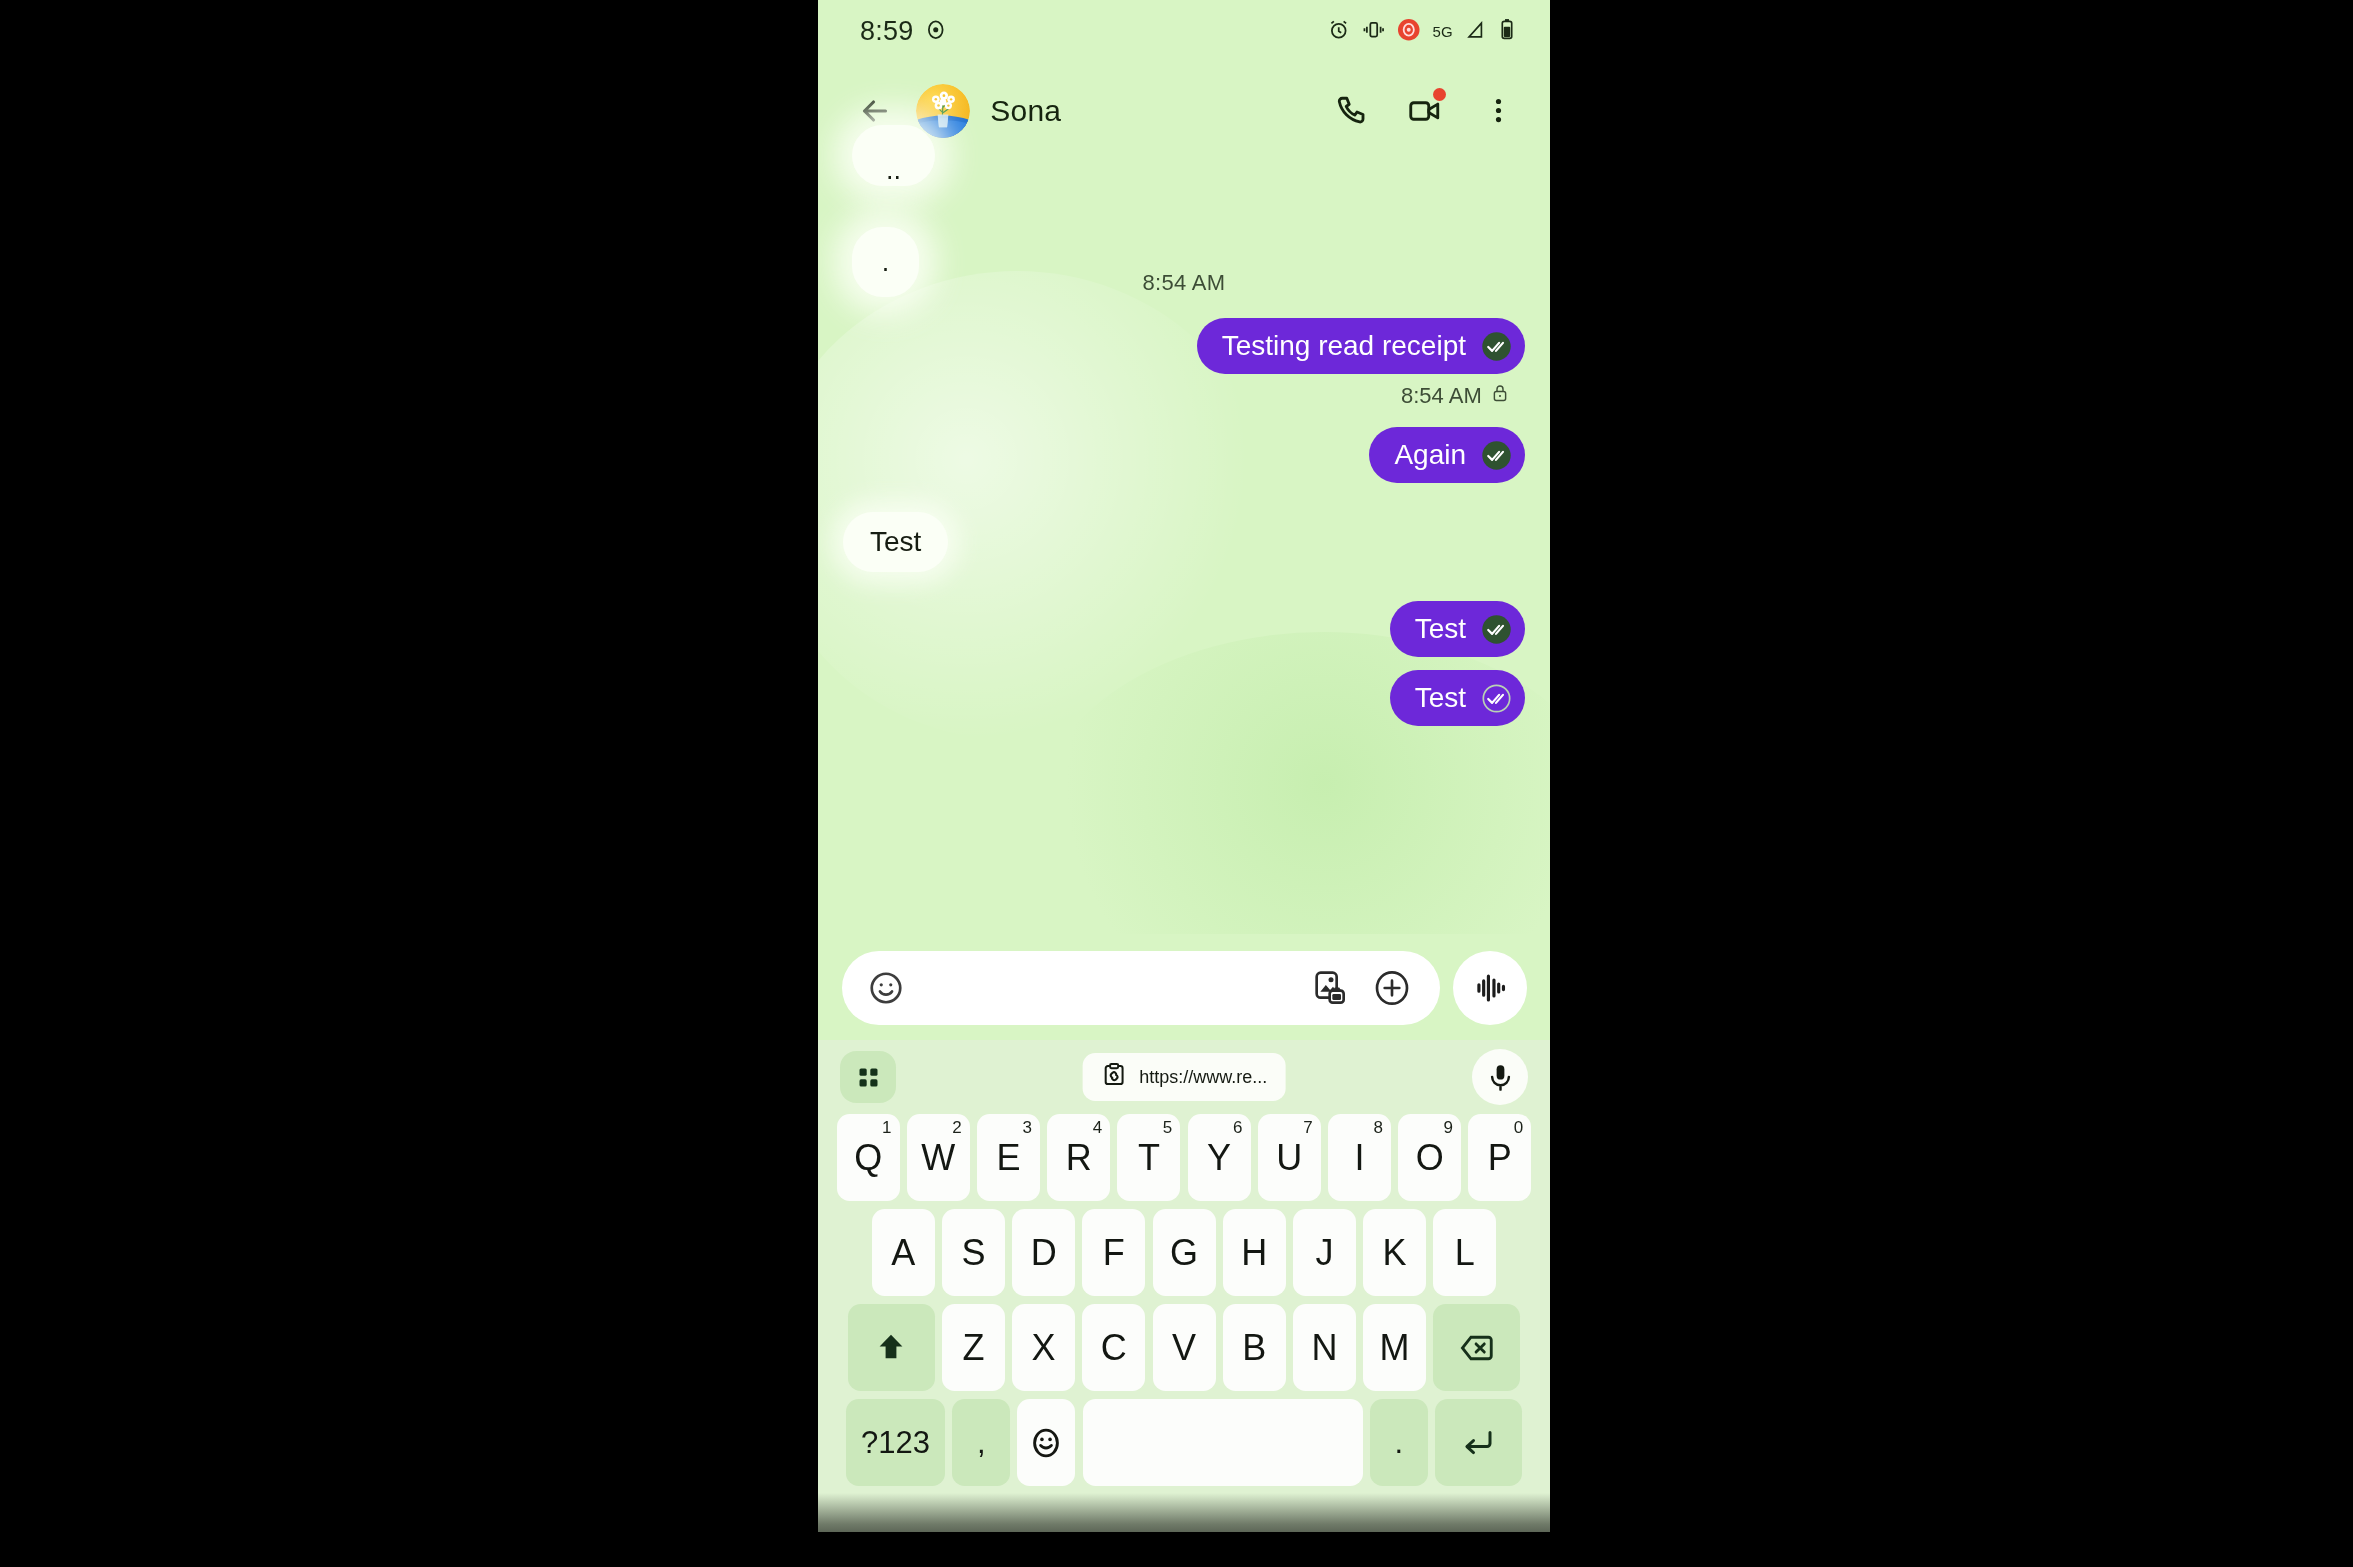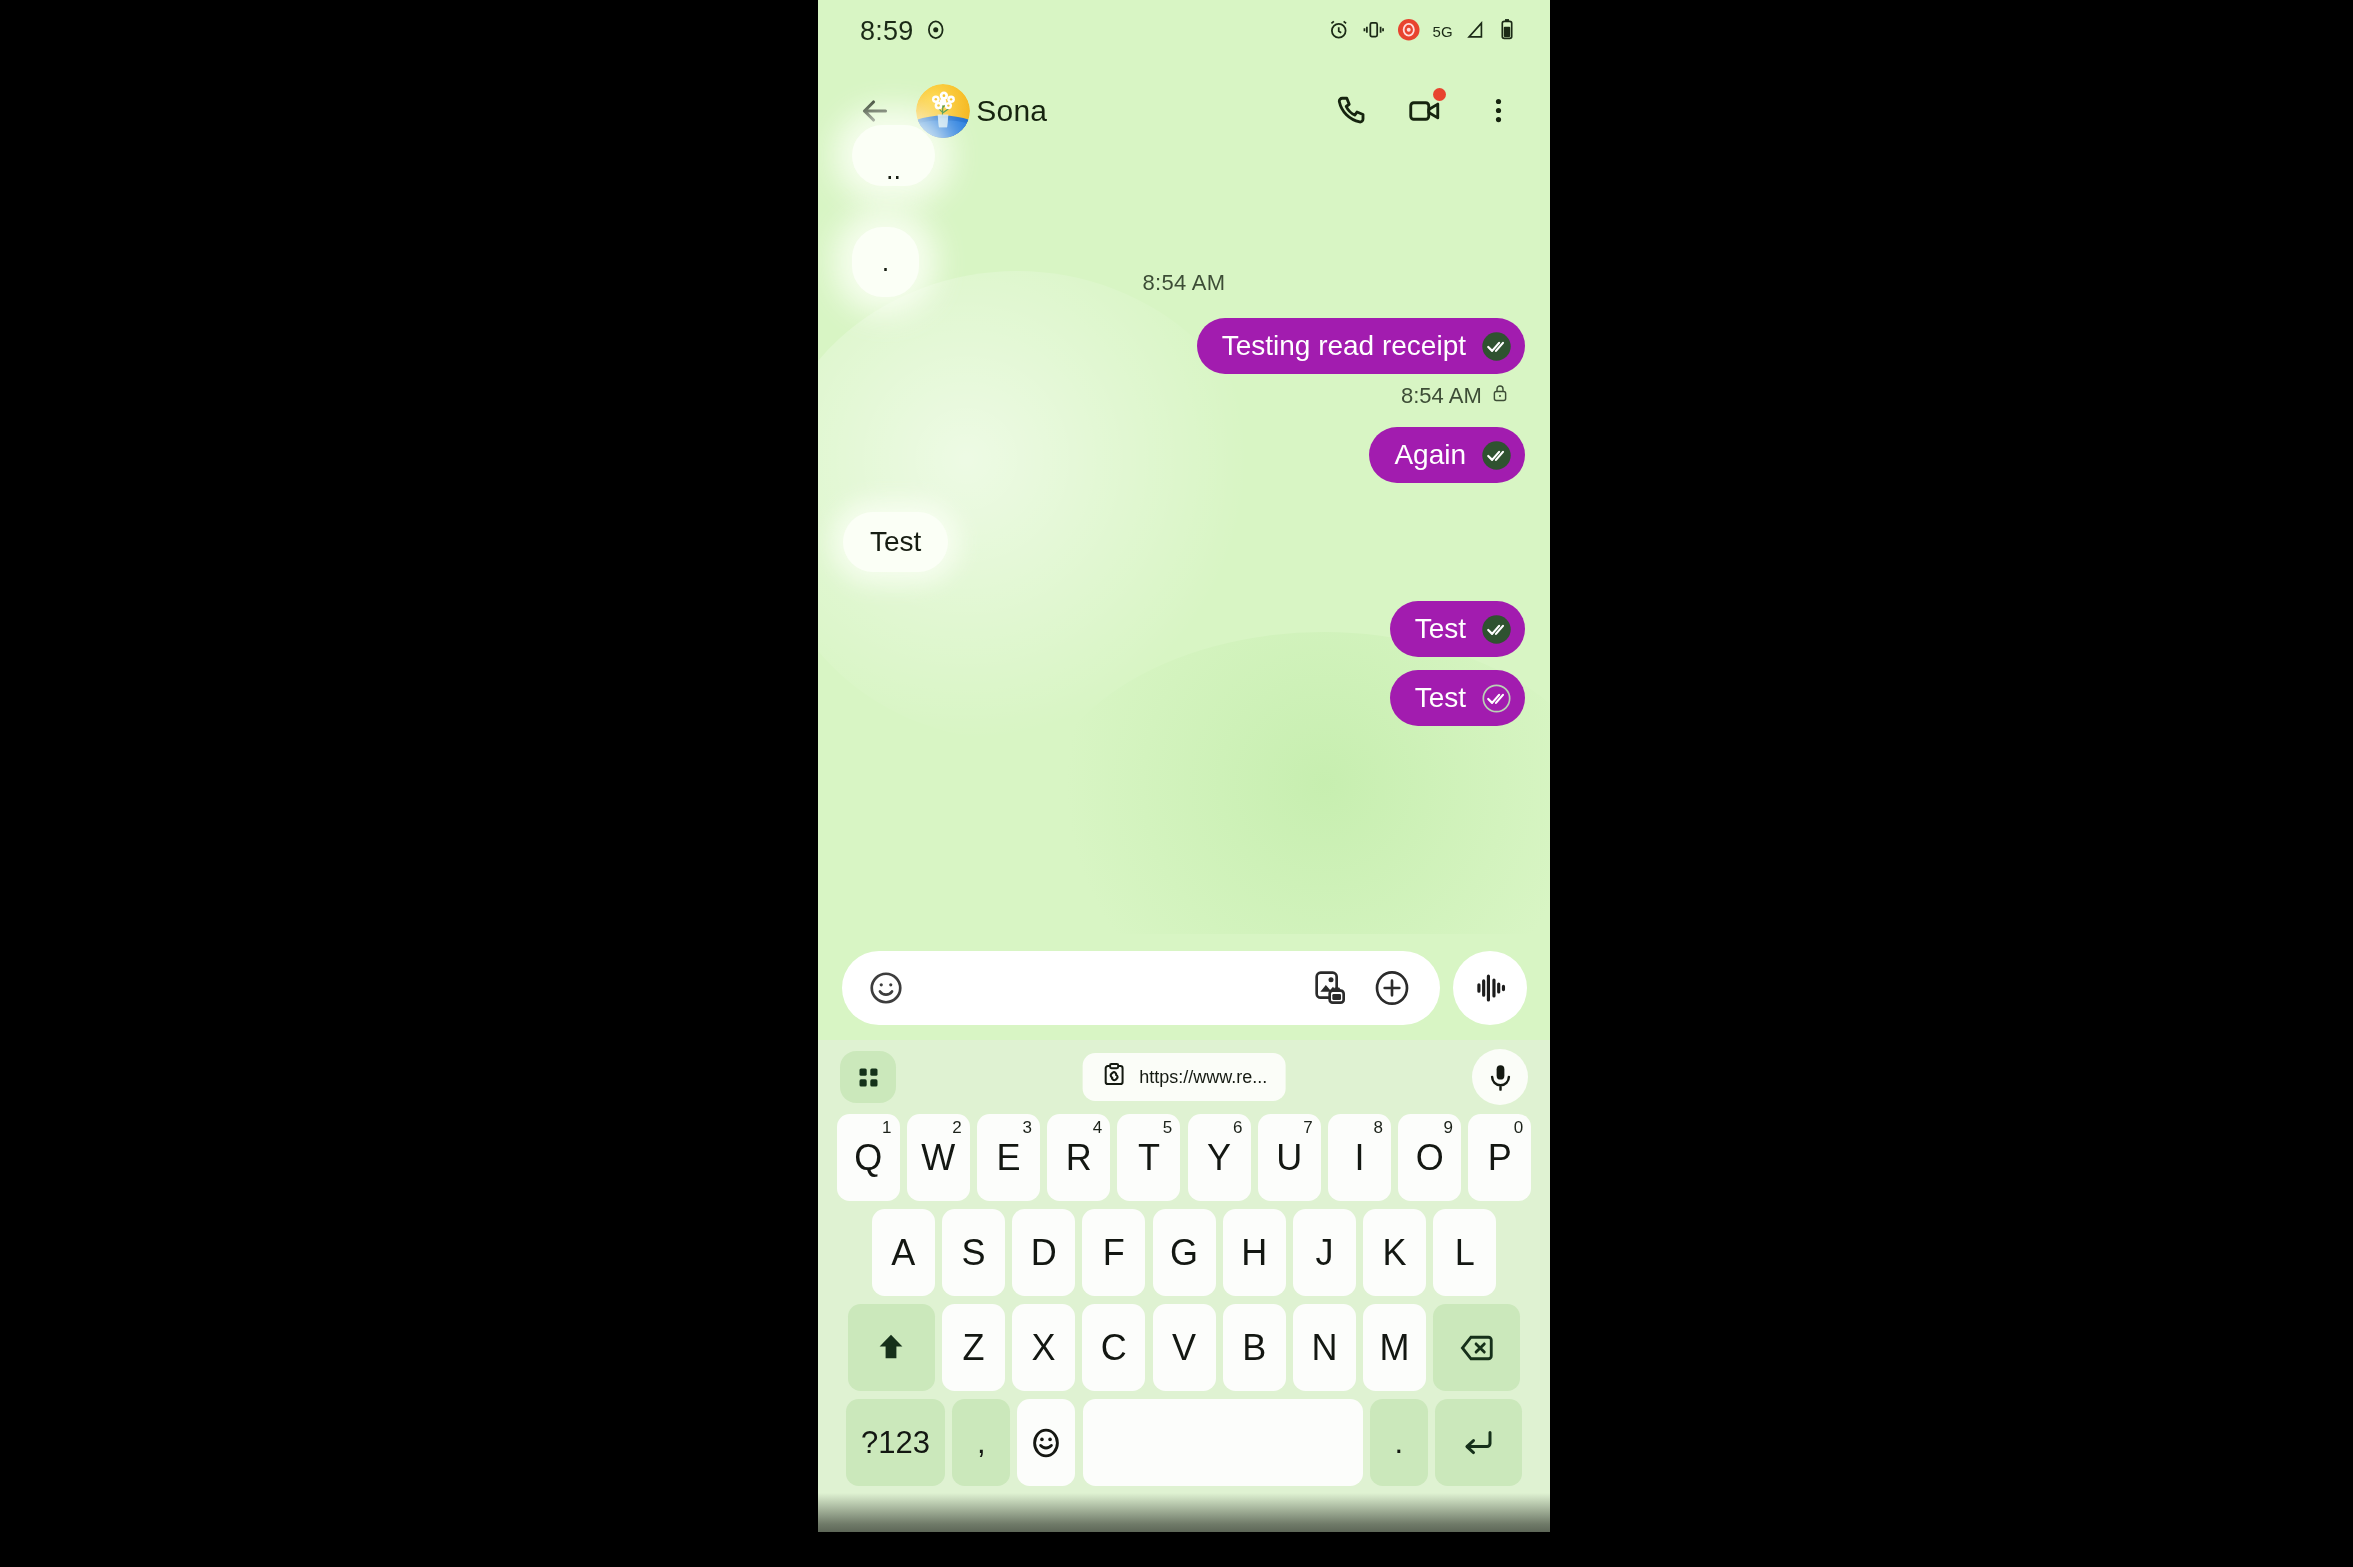--- a/index.html
+++ b/index.html
@@ -47,40 +47,40 @@
     display: flex; align-items: center;
     padding: 0 27px 0 31px;
   }
   #back-btn { width: 51px; height: 51px; display: flex; align-items: center; justify-content: center; cursor: pointer; }
   #avatar {
     width: 54px; height: 54px; border-radius: 50%;
     margin-left: 16.3px; overflow: hidden; flex: 0 0 auto;
     cursor: pointer;
   }
   #contact-name {
-    margin-left: 6px; font-size: 30px; color: #16240f; font-weight: 400;
+    margin-left: 20px; font-size: 30px; color: #16240f; font-weight: 400;
     letter-spacing: 0.2px; cursor: pointer;
   }
   #appbar-actions { margin-left: auto; display: flex; align-items: center; gap: 25px; }
   .ab-btn { width: 49px; height: 49px; display: flex; align-items: center; justify-content: center;
             position: relative; cursor: pointer; }
   #video-badge { position: absolute; top: 1.8px; right: 2.7px; width: 13.5px; height: 13.5px;
                  background: #e8442f; border-radius: 50%; }
 
   
   #thread {
     position: relative; height: 479px;
     padding: 0 25px;
   }
   .row { display: flex; width: 100%; }
   .row.out { justify-content: flex-end; }
   .row.in  { justify-content: flex-start; }
 
   .bubble-out {
-    background: #a21caf; color: #ffffff;
+    background: #6d28d9; color: #ffffff;
     border-radius: 31px; padding: 12.6px 12.6px 12.6px 25px;
     font-size: 28px; line-height: 1.1;
     display: flex; align-items: center; gap: 15.4px;
     max-width: 506px; cursor: pointer;
   }
   .bubble-in {
     background: #fbfff6; color: #161d12;
     border-radius: 31px; padding: 14.5px 27px;
     font-size: 28px; line-height: 1.1; max-width: 506px; cursor: pointer;
     box-shadow: 0 0 23.5px 12.6px rgba(251,255,246,.75);

